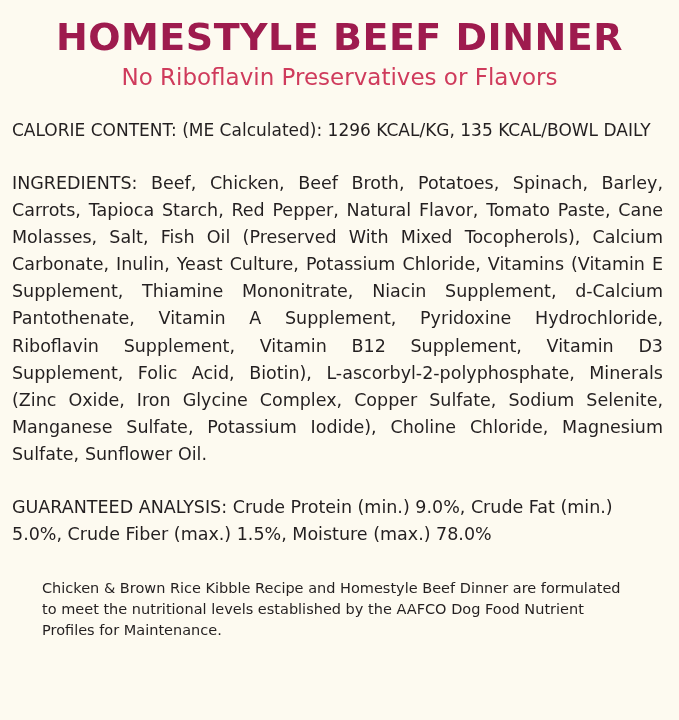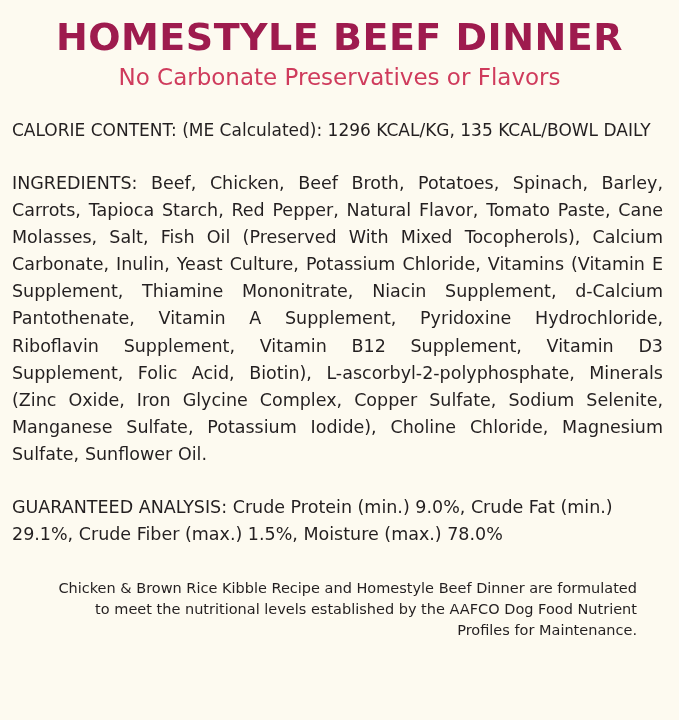--- a/index.html
+++ b/index.html
@@ -56,37 +56,37 @@
   .body-block.ingredients {
     margin-bottom: 26px;
     text-align: justify;
     word-spacing: 0.2px;
   }
   .body-block.guaranteed {
     text-align: left;
     margin-bottom: 30px;
   }
   .footnote {
-    text-align: right;
+    text-align: left;
     font-size: 14.5px;
     line-height: 1.45;
     color: #231f20;
     margin: 0 34px;
   }
 </style>
 </head>
 <body>
 
 <div class="page">
 
   <h1 class="title">HOMESTYLE BEEF DINNER</h1>
 
-  <h2 class="subtitle">No Carbonate Preservatives or Flavors</h2>
+  <h2 class="subtitle">No Riboflavin Preservatives or Flavors</h2>
 
   <p class="body-block calorie">CALORIE CONTENT: (ME Calculated): 1296 KCAL/KG, 135 KCAL/BOWL  DAILY</p>
 
   <p class="body-block ingredients">INGREDIENTS: Beef, Chicken, Beef Broth, Potatoes, Spinach, Barley, Carrots, Tapioca Starch, Red Pepper, Natural Flavor, Tomato Paste, Cane Molasses, Salt, Fish Oil (Preserved With Mixed Tocopherols), Calcium Carbonate, Inulin, Yeast Culture, Potassium Chloride, Vitamins (Vitamin E Supplement, Thiamine Mononitrate, Niacin Supplement, d-Calcium Pantothenate, Vitamin A Supplement, Pyridoxine Hydrochloride, Riboflavin Supplement, Vitamin B12 Supplement, Vitamin D3 Supplement, Folic Acid, Biotin), L-ascorbyl-2-polyphosphate, Minerals (Zinc Oxide, Iron Glycine Complex, Copper Sulfate, Sodium Selenite, Manganese Sulfate, Potassium Iodide), Choline Chloride, Magnesium Sulfate, Sunflower Oil.</p>
 
-  <p class="body-block guaranteed">GUARANTEED ANALYSIS: Crude Protein (min.) 9.0%, Crude Fat (min.) 29.1%, Crude Fiber (max.) 1.5%, Moisture (max.) 78.0%</p>
+  <p class="body-block guaranteed">GUARANTEED ANALYSIS: Crude Protein (min.) 9.0%, Crude Fat (min.) 5.0%, Crude Fiber (max.) 1.5%, Moisture (max.) 78.0%</p>
 
   <p class="footnote">Chicken &amp; Brown Rice Kibble Recipe and Homestyle Beef Dinner are formulated to meet the nutritional levels established by the AAFCO Dog Food Nutrient Profiles for Maintenance.</p>
 
 </div>
 
 </body></html>

